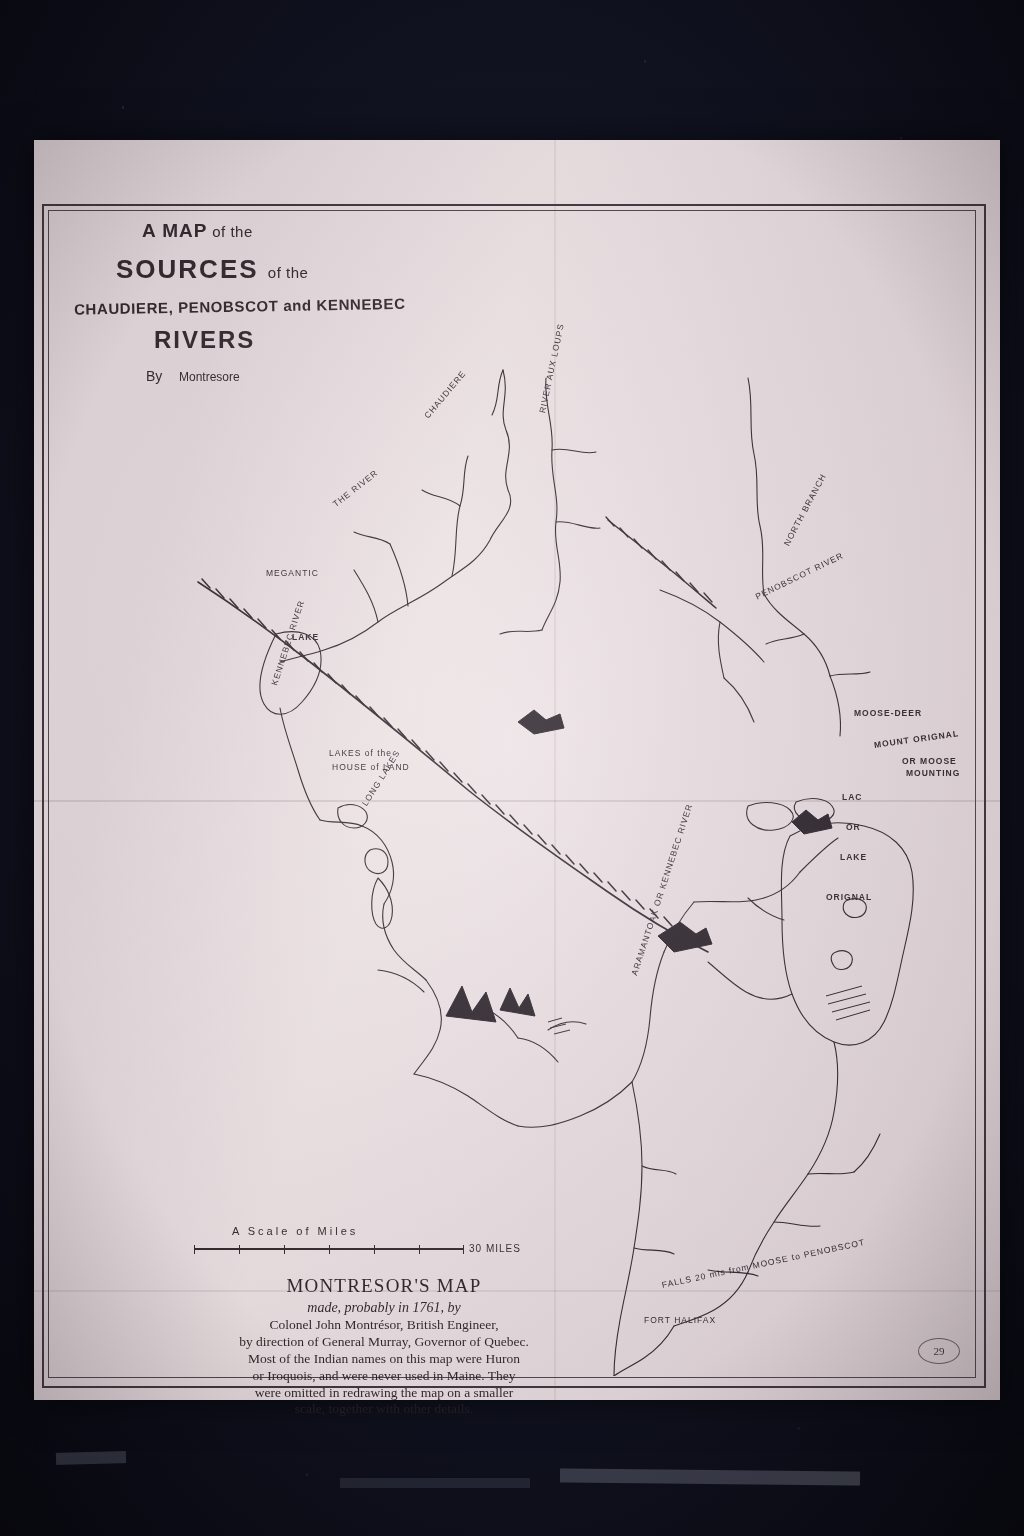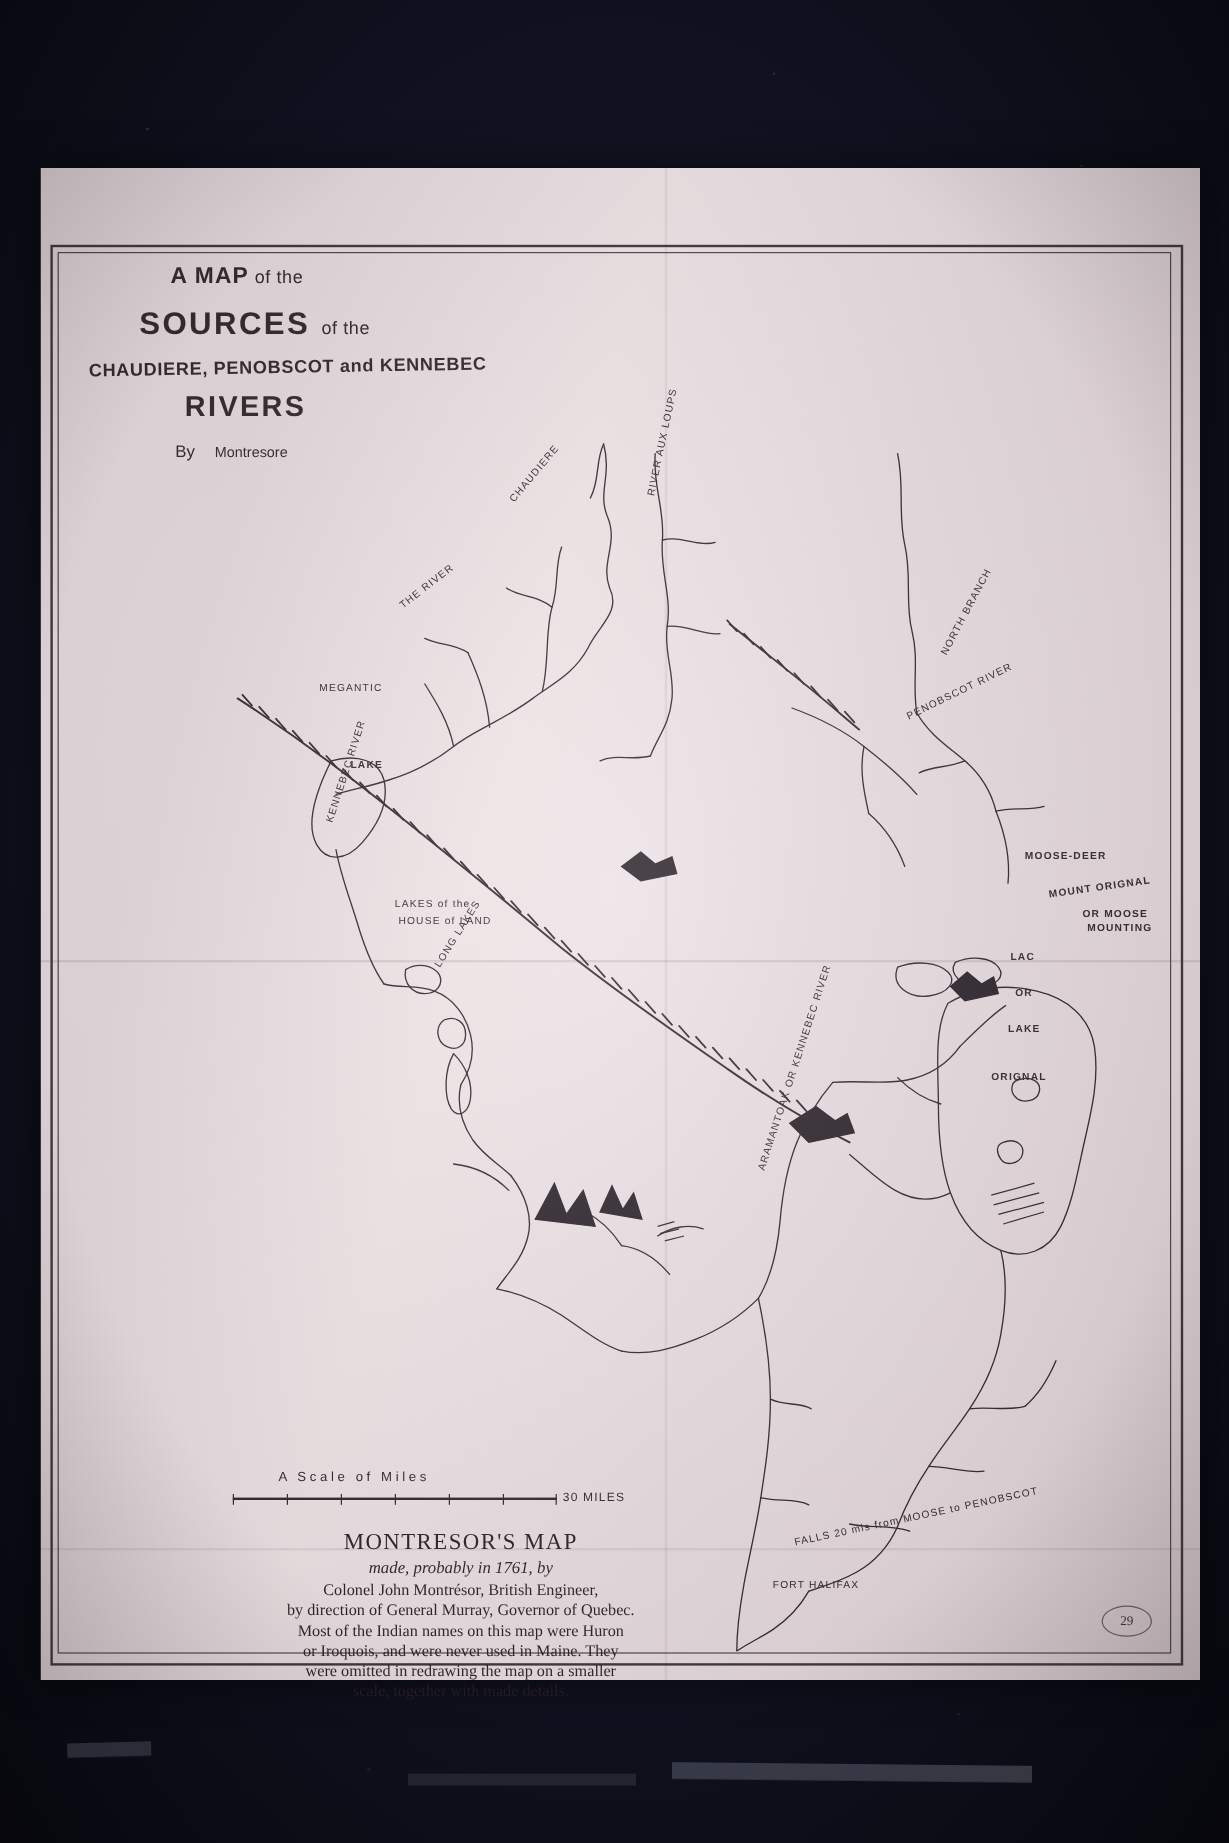--- a/index.html
+++ b/index.html
@@ -310,21 +310,21 @@
 
     <div id="caption">
       <div id="cap-title">MONTRESOR'S MAP</div>
       <div id="cap-sub">made, probably in 1761, by</div>
       <div id="cap-body">
           <div>Colonel John Montrésor, British Engineer,</div>
           <div>by direction of General Murray, Governor of Quebec.</div>
           <div>Most of the Indian names on this map were Huron</div>
           <div>or Iroquois, and were never used in Maine.  They</div>
           <div>were omitted in redrawing the map on a smaller</div>
-          <div>scale, together with made details.</div>
+          <div>scale, together with other details.</div>
         </div>
     </div>
 
     <div id="stamp">29</div>
 
     <div class="vig"></div>
   </div>
 </div>
 
 </body></html>

